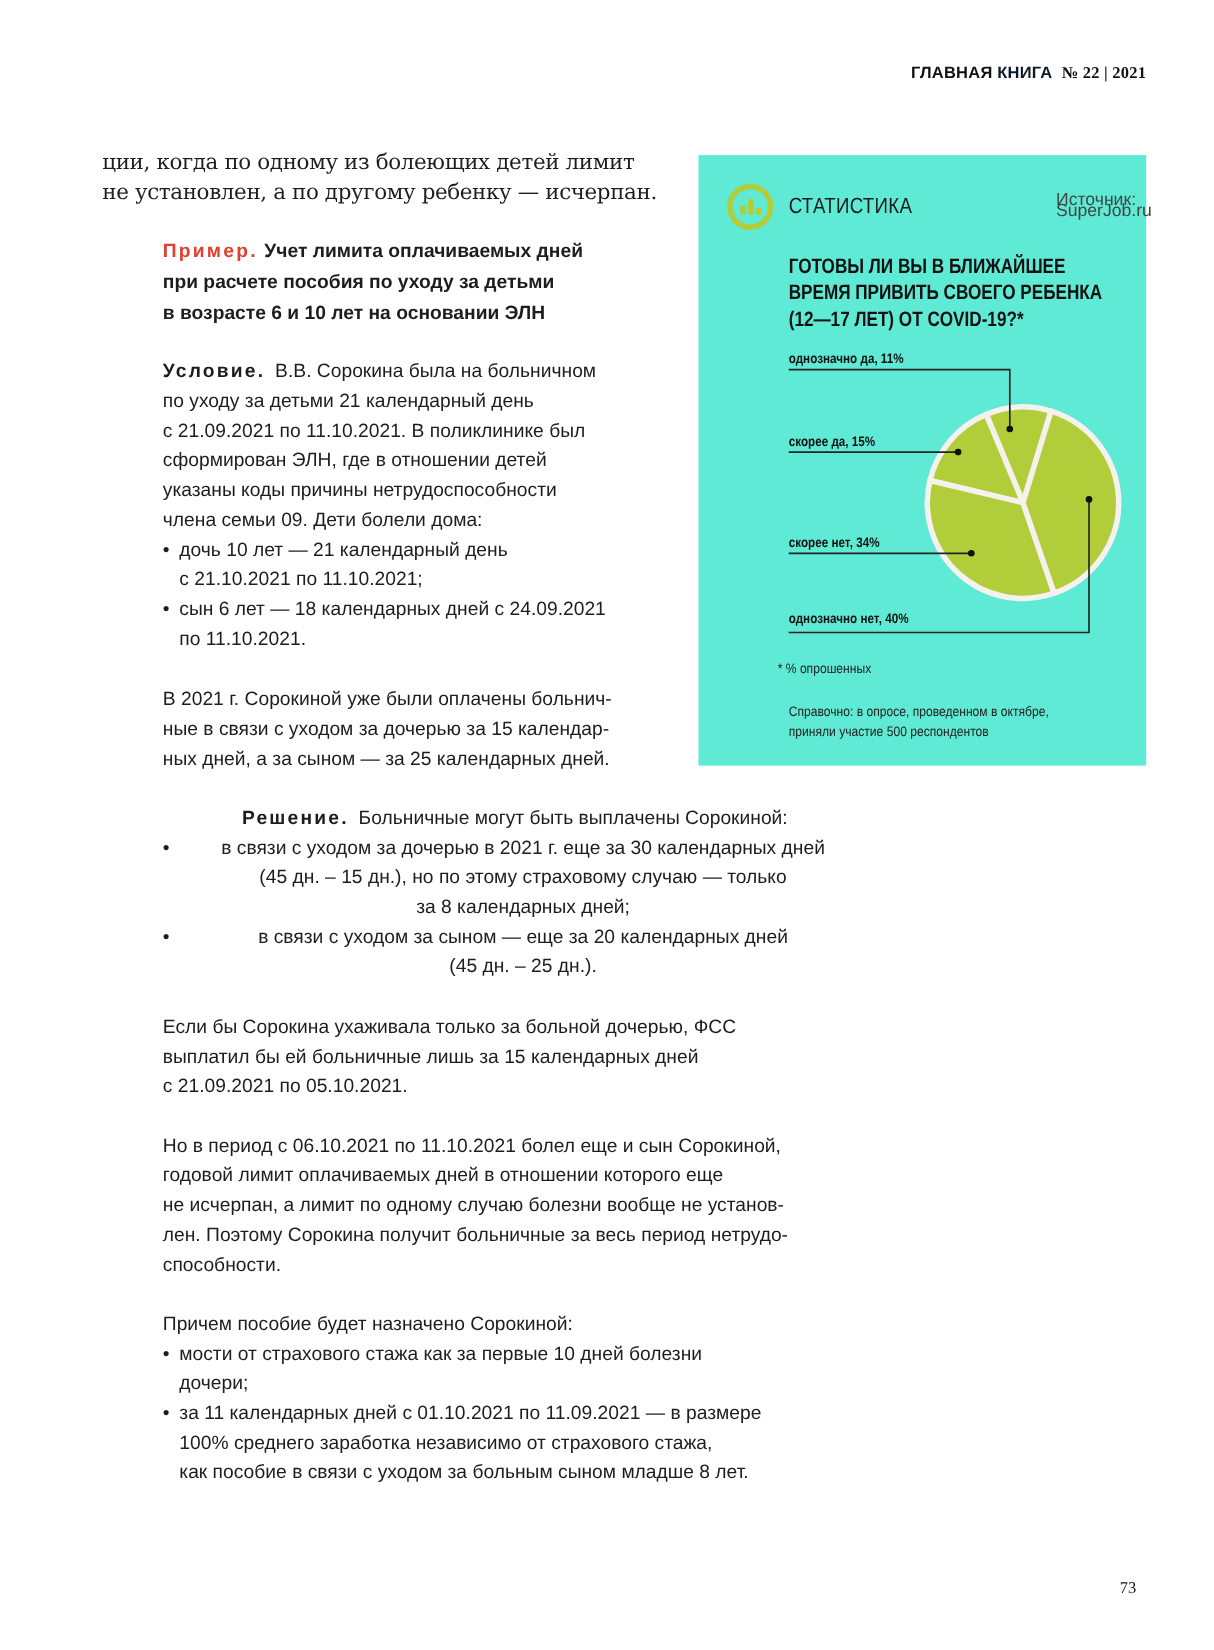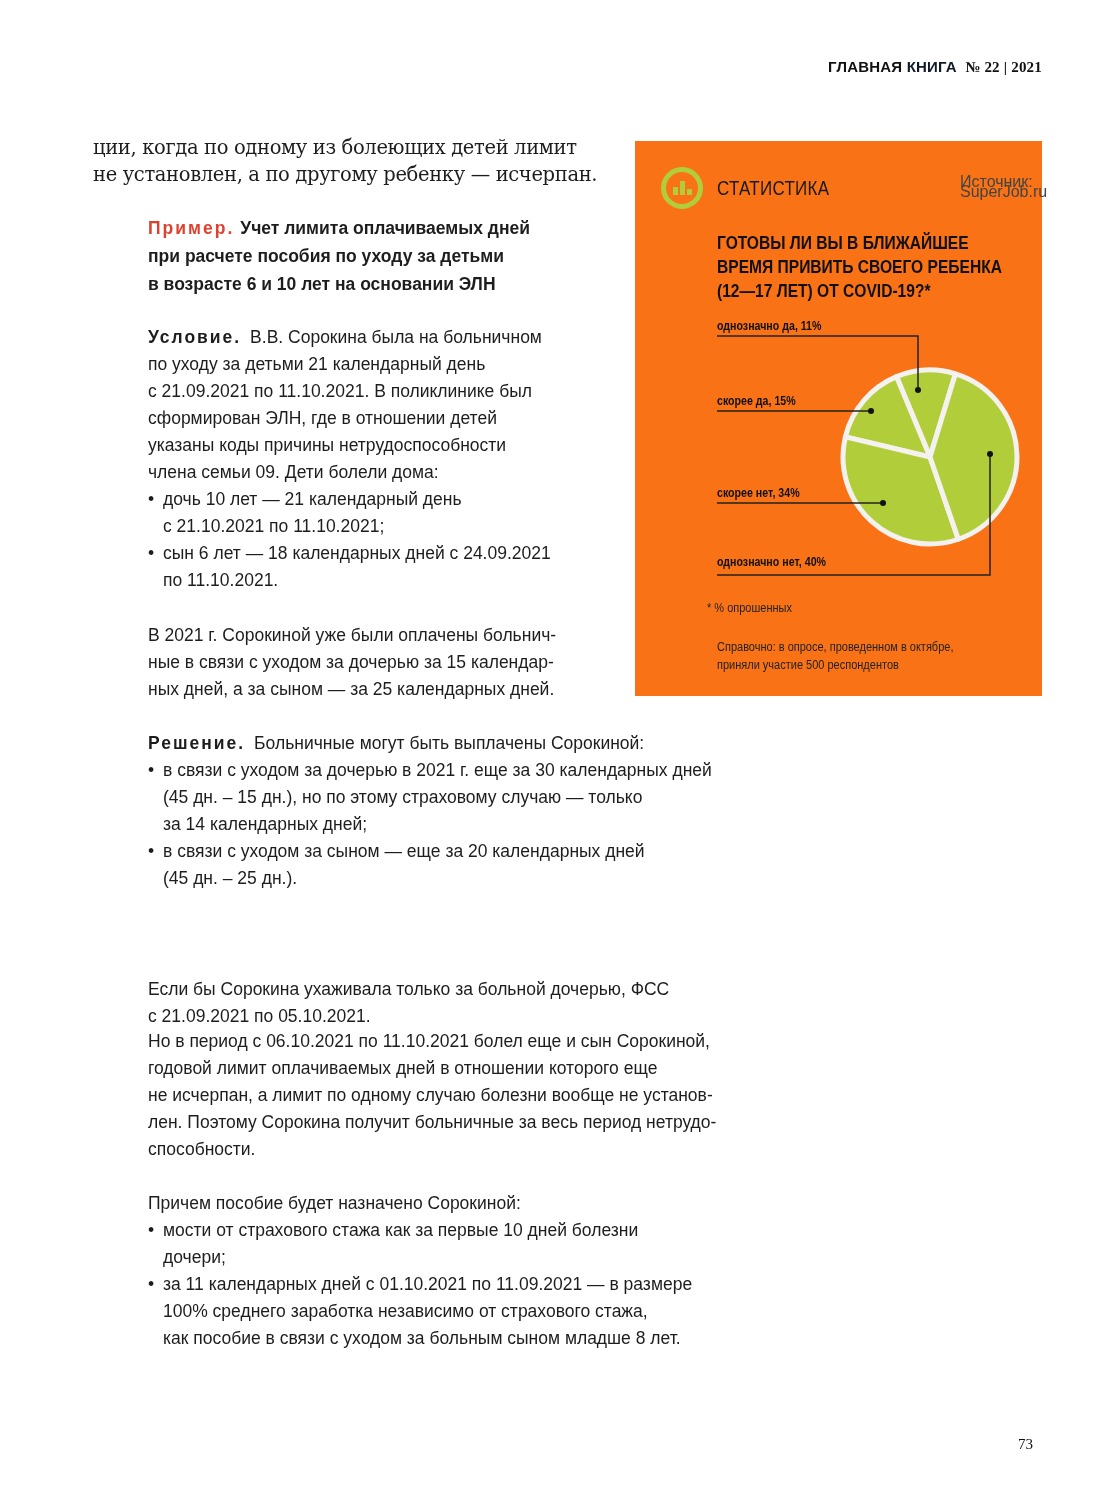--- a/index.html
+++ b/index.html
@@ -14,21 +14,21 @@
   .lead div { white-space: nowrap; }
 
   .body { position: absolute; left: 148px; width: 640px; font-family: "Liberation Sans", sans-serif; font-size: 17.5px; line-height: 27px; color: #1d1d1d; }
   .body .line { white-space: nowrap; }
   .body .bullet { position: relative; padding-left: 15px; }
   .body .bullet::before { content: "•"; position: absolute; left: 0; top: 0; }
   .example-title { font-weight: 700; }
   .kw-red { color: #e0412f; font-weight: 700; letter-spacing: 2px; margin-right: 6px; margin-top: 28px; }
   .kw { font-weight: 700; letter-spacing: 2px; margin-right: 4px; }
 
-  .stats { position: absolute; left: 635px; top: 141px; width: 407px; height: 555px; background: #f97316; }
+  .stats { position: absolute; left: 635px; top: 141px; width: 407px; height: 555px; background: #5eead4; }
   .stats .logo { position: absolute; left: 26px; top: 26px; width: 42px; height: 42px; border: 5px solid #b2cd3a; border-radius: 50%; }
   .stats .logo .bar { position: absolute; bottom: 9px; width: 5px; background: #b2cd3a; }
   .stats .title { position: absolute; left: 82px; top: 36px; font-family: "Liberation Sans", sans-serif; font-size: 20px; letter-spacing: 0.3px; color: #1a1a1a; transform: scaleX(0.85); transform-origin: left; }
   .stats .source { position: absolute; left: 325px; top: 36px; font-family: "Liberation Sans", sans-serif; font-size: 16px; line-height: 10px; color: #444; }
   .stats .question { position: absolute; left: 82px; top: 90px; font-family: "Liberation Sans", sans-serif; font-weight: 700; font-size: 19px; line-height: 24px; color: #111; transform: scaleX(0.82); transform-origin: left; white-space: nowrap; }
   .stats .chart { position: absolute; left: 0; top: 0; }
   .stats .lbl { position: absolute; left: 82px; font-family: "Liberation Sans", sans-serif; font-weight: 700; font-size: 12.5px; color: #111; transform: scaleX(0.85); transform-origin: left; white-space: nowrap; }
   .stats .note { position: absolute; left: 72px; top: 460px; font-family: "Liberation Sans", sans-serif; font-size: 12.5px; color: #222; transform: scaleX(0.88); transform-origin: left; white-space: nowrap; }
   .stats .ref { position: absolute; left: 82px; top: 497px; font-family: "Liberation Sans", sans-serif; font-size: 12.5px; line-height: 18px; color: #222; transform: scaleX(0.88); transform-origin: left; white-space: nowrap; }
 
@@ -70,35 +70,36 @@
     <div class="line">по 11.10.2021.</div>
   </div>
 </div>
 
 <div class="body" style="top:622px;">
   <div class="line">В 2021 г. Сорокиной уже были оплачены больнич-</div>
   <div class="line">ные в связи с уходом за дочерью за 15 календар-</div>
   <div class="line">ных дней, а за сыном — за 25 календарных дней.</div>
 </div>
 
-<div class="body" style="top:730px;">
+<div class="body" style="top:730px;text-align:center;">
   <div class="line"><span class="kw">Решение.</span> <span>Больничные могут быть выплачены Сорокиной:</span></div>
   <div class="bullet">
     <div class="line">в связи с уходом за дочерью в 2021 г. еще за 30 календарных дней</div>
     <div class="line">(45 дн. – 15 дн.), но по этому страховому случаю — только</div>
-    <div class="line">за 14 календарных дней;</div>
+    <div class="line">за 8 календарных дней;</div>
   </div>
   <div class="bullet">
     <div class="line">в связи с уходом за сыном — еще за 20 календарных дней</div>
     <div class="line">(45 дн. – 25 дн.).</div>
   </div>
 </div>
 
-<div class="body" style="top:976px;">
+<div class="body" style="top:920px;">
   <div class="line">Если бы Сорокина ухаживала только за больной дочерью, ФСС</div>
+  <div class="line">выплатил бы ей больничные лишь за 15 календарных дней</div>
   <div class="line">с 21.09.2021 по 05.10.2021.</div>
 </div>
 
 <div class="body" style="top:1028px;">
   <div class="line">Но в период с 06.10.2021 по 11.10.2021 болел еще и сын Сорокиной,</div>
   <div class="line">годовой лимит оплачиваемых дней в отношении которого еще</div>
   <div class="line">не исчерпан, а лимит по одному случаю болезни вообще не установ-</div>
   <div class="line">лен. Поэтому Сорокина получит больничные за весь период нетрудо-</div>
   <div class="line">способности.</div>
 </div>

